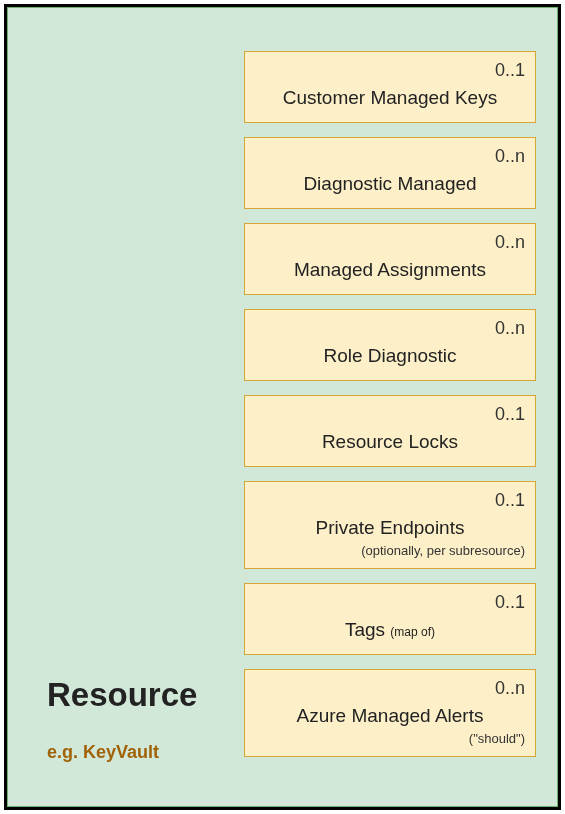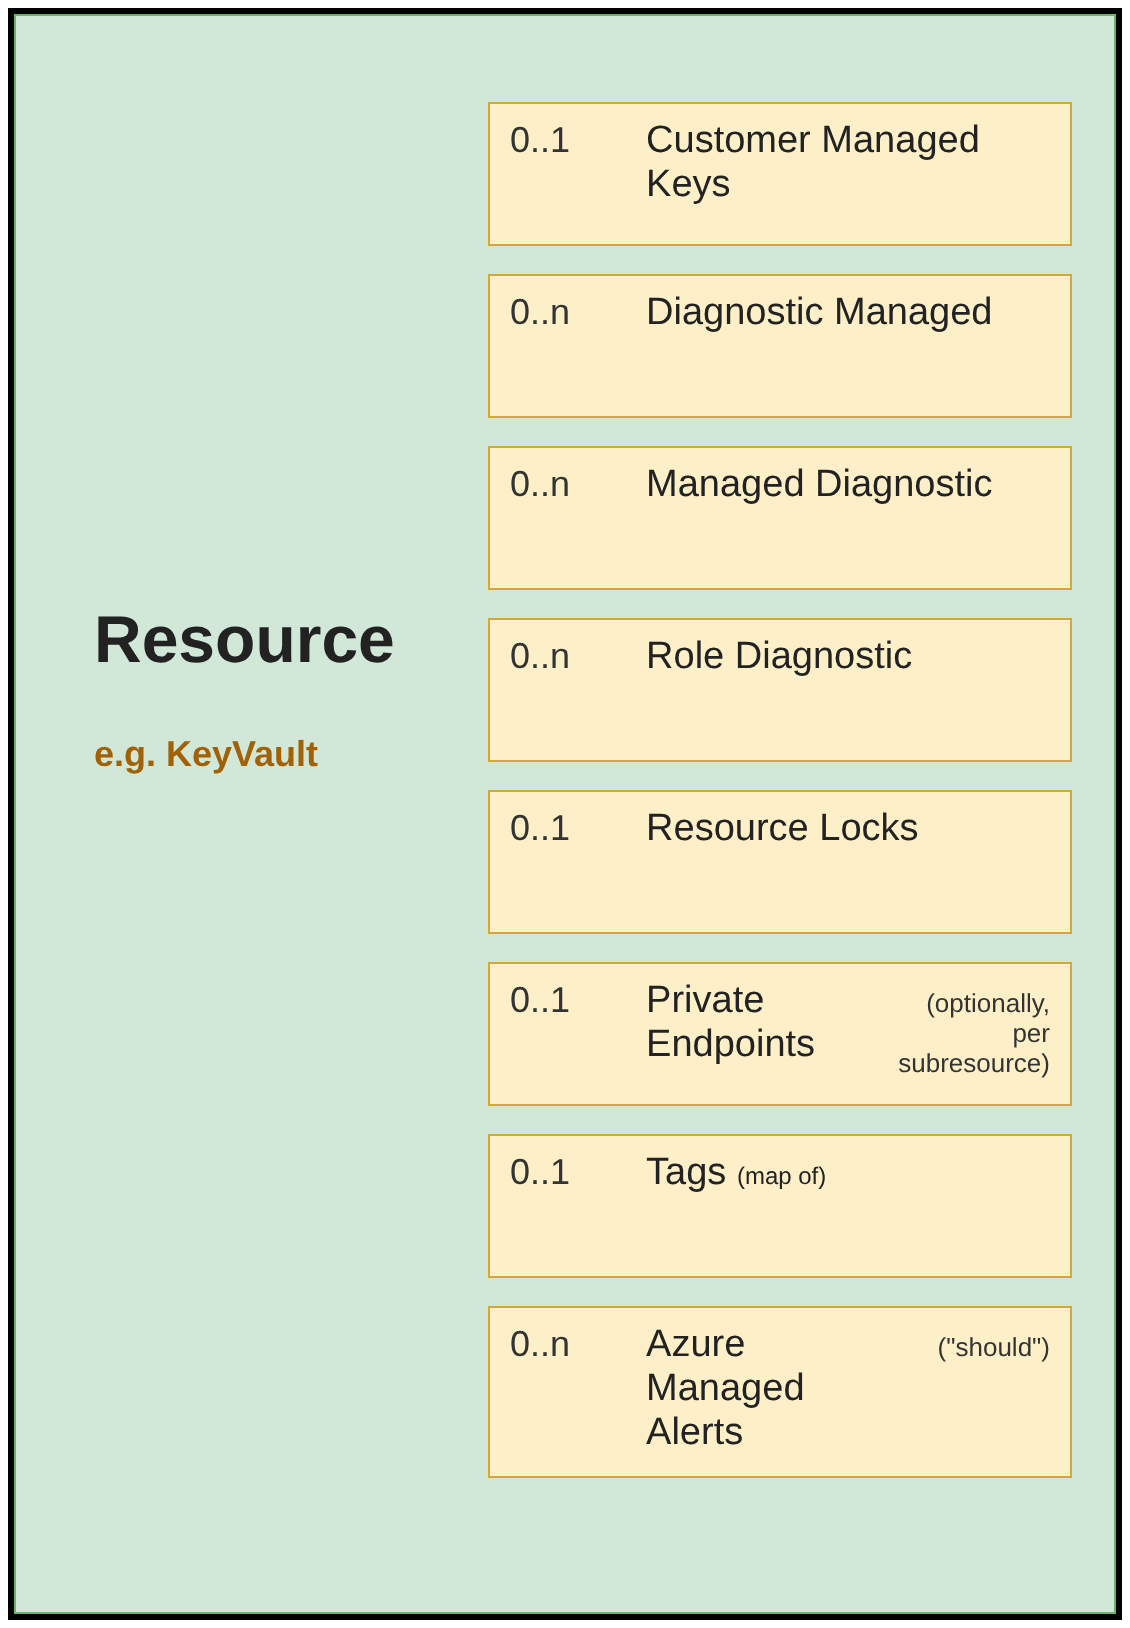--- a/index.html
+++ b/index.html
@@ -22,21 +22,21 @@
       border: 3px solid #000;
       outline: 1px solid #6bb36b;
       outline-offset: -4px;
       display: flex;
       padding: 44px 22px 44px 22px;
     }
     .left-panel {
       flex: 0 0 215px;
       display: flex;
       flex-direction: column;
-      justify-content: flex-start;
+      justify-content: flex-end;
       padding-top: 250px;
       padding-left: 18px;
     }
     .resource-title {
       font-size: 33px;
       font-weight: bold;
       color: #222;
       margin-bottom: 28px;
     }
     .resource-subtitle {
@@ -48,31 +48,31 @@
       flex: 1;
       display: flex;
       flex-direction: column;
       gap: 14px;
     }
     .box {
       background: #fdf0c9;
       border: 1px solid #d4a838;
       padding: 8px 10px 10px 10px;
       display: flex;
-      flex-direction: row;
+      flex-direction: column;
       min-height: 72px;
-      gap: 38px;
     }
     .cardinality {
       text-align: right;
       font-size: 18px;
       color: #333;
       margin-bottom: 6px;
     }
     .box-label {
+      text-align: center;
       font-size: 19px;
       color: #222;
     }
     .box-sublabel {
       text-align: right;
       font-size: 13px;
       color: #333;
       margin-top: 4px;
     }
     .inline-sub {
@@ -94,21 +94,21 @@
       <div class="box-label">Customer Managed Keys</div>
     </div>
 
     <div class="box">
       <div class="cardinality">0..n</div>
       <div class="box-label">Diagnostic Managed</div>
     </div>
 
     <div class="box">
       <div class="cardinality">0..n</div>
-      <div class="box-label">Managed Diagnostic</div>
+      <div class="box-label">Managed Assignments</div>
     </div>
 
     <div class="box">
       <div class="cardinality">0..n</div>
       <div class="box-label">Role Diagnostic</div>
     </div>
 
     <div class="box">
       <div class="cardinality">0..1</div>
       <div class="box-label">Resource Locks</div>

